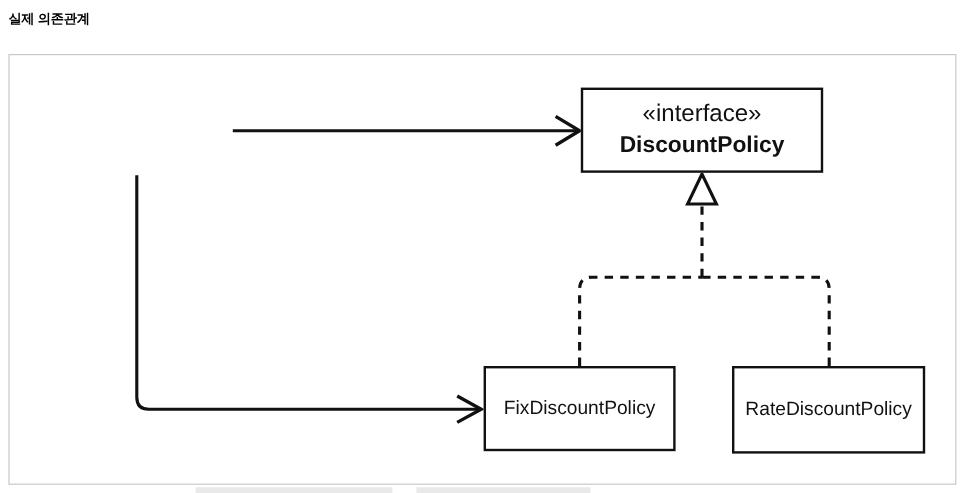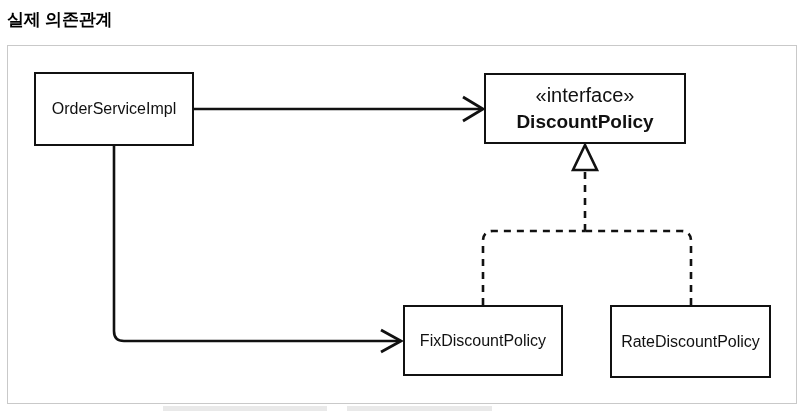--- a/index.html
+++ b/index.html
@@ -13,21 +13,21 @@
     width: 805px;
     height: 411px;
     overflow: hidden;
     background: #ffffff;
   }
   .title {
     position: absolute;
     left: 7px;
     top: 8px;
     margin: 0;
-    font-size: 17px;
+    font-size: 11px;
     font-weight: 700;
     color: #000000;
     letter-spacing: -0.2px;
   }
   .canvas {
     position: absolute;
     left: 7px;
     top: 45px;
     width: 788px;
     height: 357px;
@@ -115,23 +115,20 @@
 
       <path class="edge-dashed" d="M475,259 L475,195 Q475,185 485,185 L577,185"></path>
 
       <path class="edge-dashed" d="M683,259 L683,195 Q683,185 673,185 L577,185"></path>
 
       <line class="edge-dashed" x1="577" y1="185" x2="577" y2="125"></line>
 
       <polygon class="triangle" points="577,99 565,124 589,124"></polygon>
     </svg>
 
-    <div class="node" style="left:26px; top:26px; width:160px; height:74px;">
-      <span>OrderServiceImpl</span>
-    </div>
 
     <div class="node" style="left:476px; top:27px; width:202px; height:71px;">
       <span class="stereotype">«interface»</span>
       <span class="name-bold">DiscountPolicy</span>
     </div>
 
     <div class="node" style="left:395px; top:259px; width:160px; height:71px;">
       <span>FixDiscountPolicy</span>
     </div>
 

